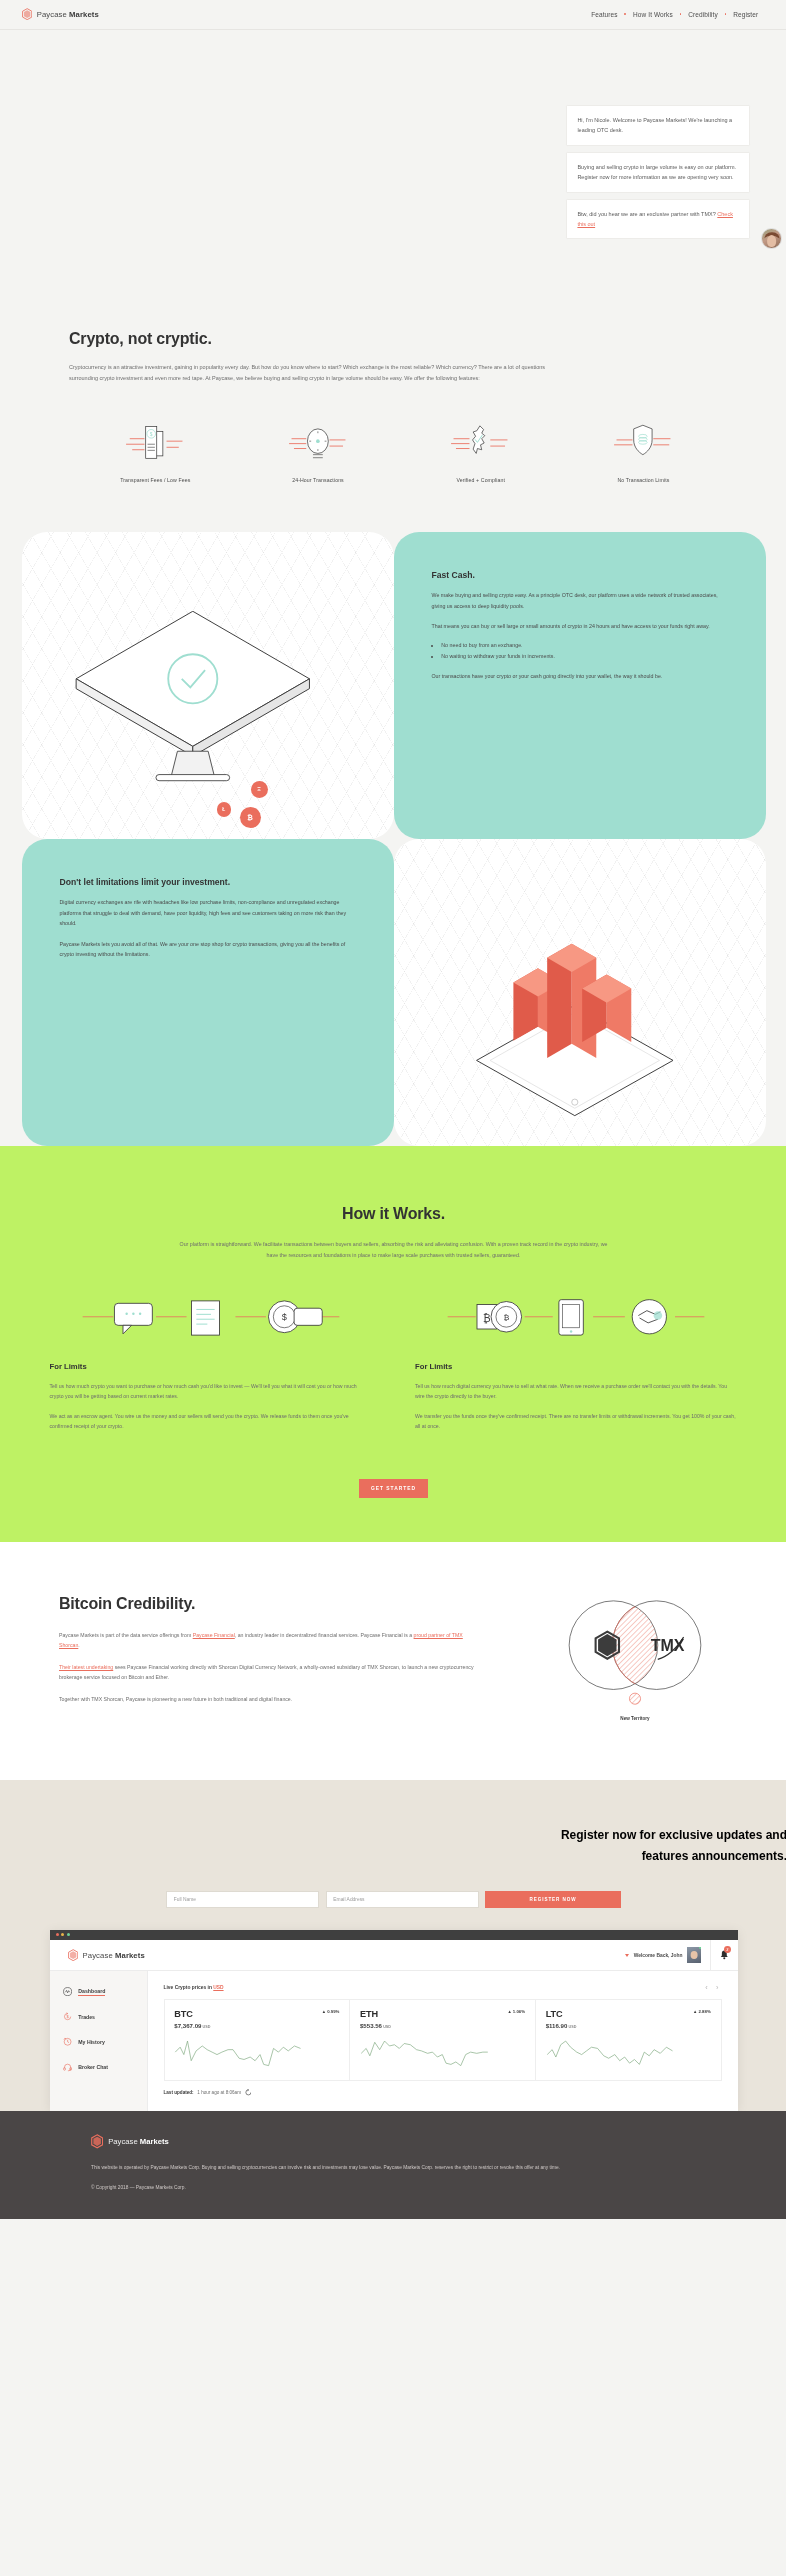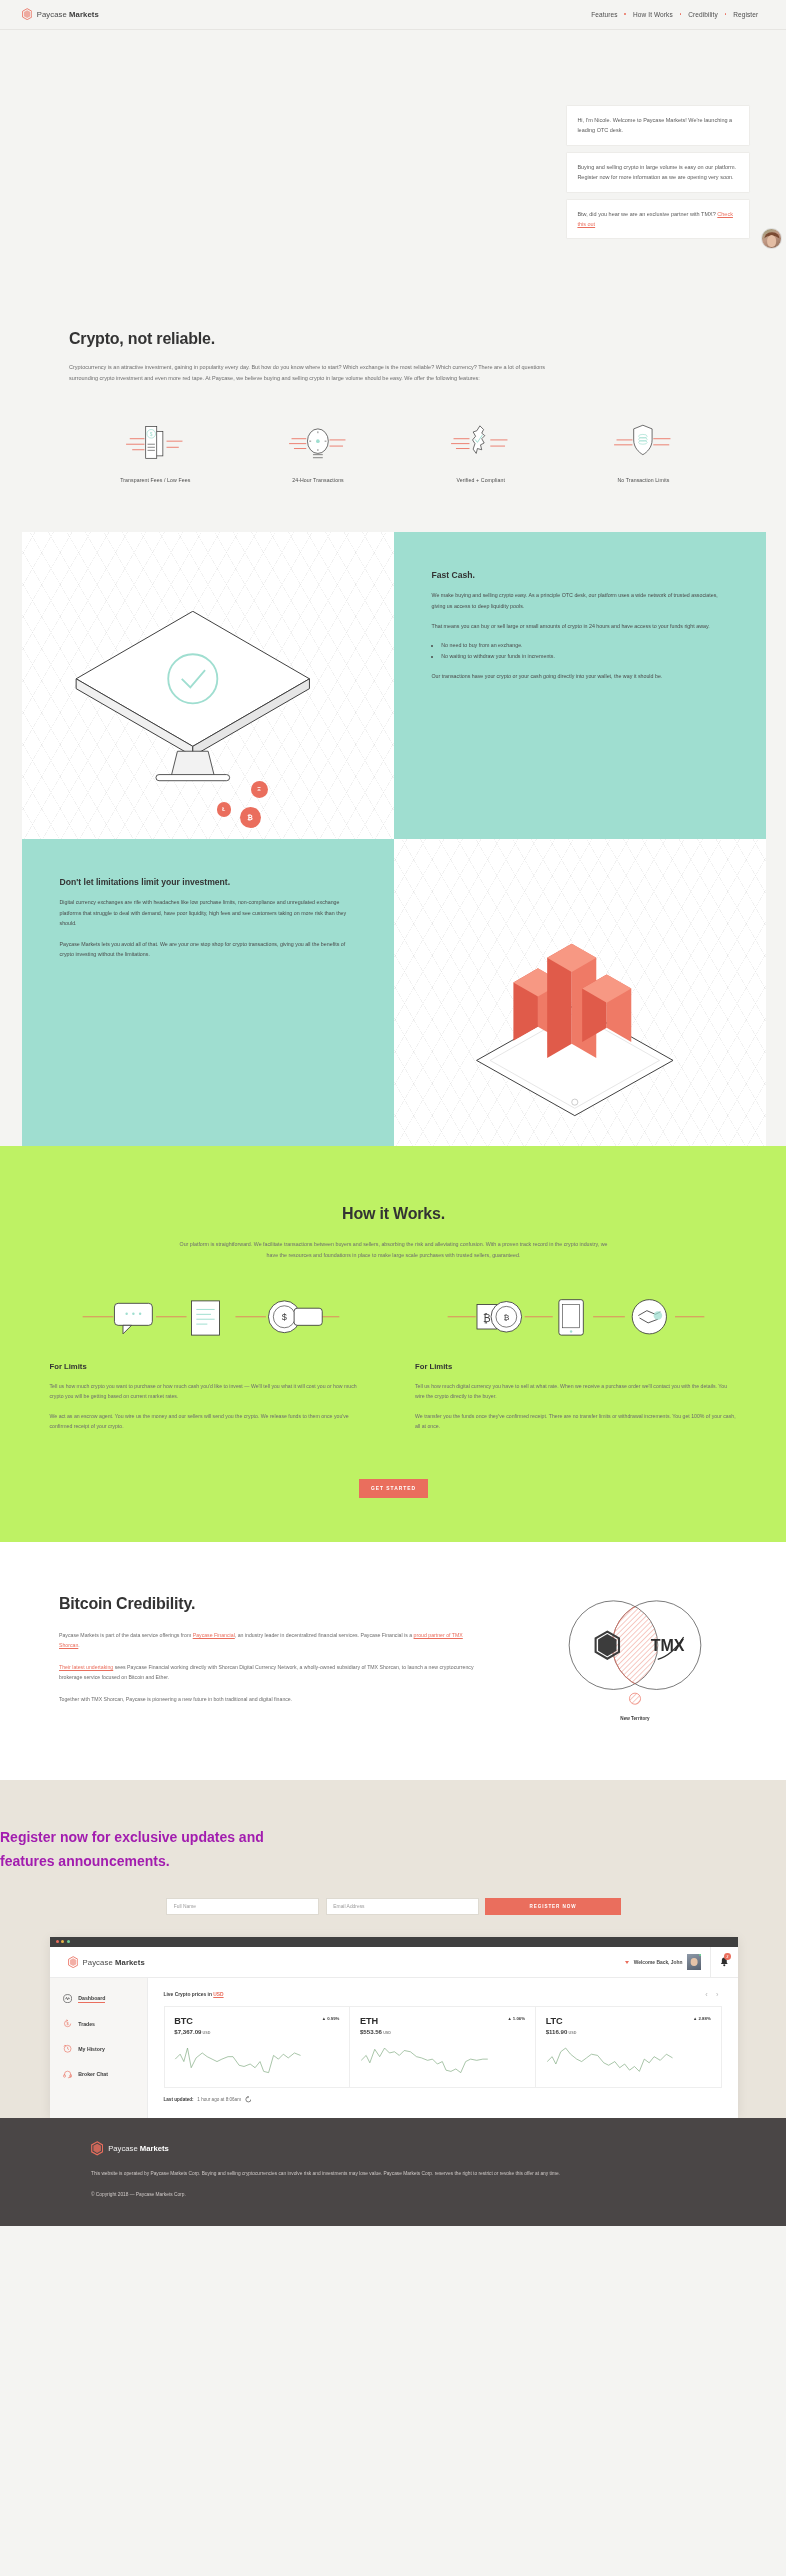--- a/index.html
+++ b/index.html
@@ -83,21 +83,21 @@
   .features {
     margin-top: 38px; display:flex; width: 651px; margin-left: 4.9px;
   }
   .feature { flex:1; text-align:center; }
   .feature .ficon { height: 41px; display:flex; align-items:center; justify-content:center; }
   .feature .flabel { margin-top: 13.5px; font-size: 5.2px; color:#4d4d4d; letter-spacing:0.1px; }
 
   
   .panels { width: 744px; margin: 0 auto; }
   .prow { display:flex; }
-  .pcell { width: 388px; height: 307px; position: relative; overflow:hidden; }
+  .pcell { width: 388px; height: 307px; position: relative; overflow:hidden;border-radius:25px; }
   .teal { background:#9fded0; }
   .whitecell { background:#fff; }
   .grid-bg {
     position:absolute; inset:0;
     background-image:
       repeating-linear-gradient(60deg,  rgba(0,0,0,.055) 0 0.6px, transparent 0.6px 16px),
       repeating-linear-gradient(-60deg, rgba(0,0,0,.055) 0 0.6px, transparent 0.6px 16px);
   }
   .ptext { position: relative; padding: 38px 43px 0 38px; }
   .ptext h3 { font-size: 8.6px; font-weight: 700; color:#333; }
@@ -135,21 +135,21 @@
   .cred-inner { width: 713px; margin:0 auto; display:flex; padding-left:22px; }
   .cred-left { width: 418px; }
   .cred-left p { margin-top: 11px; font-size: 5.2px; line-height:2.0; color:#6d6d6d; }
   .cred-left p:first-of-type { margin-top: 17px; }
   .cred-left a { color:#ea6e5d; }
   .cred-right { margin-left:auto; padding-right: 38px; padding-top: 3.7px; text-align:center; }
   .nt-label { font-size: 4.6px; font-weight:700; color:#3c3c3c; margin-top: 3.7px; }
 
   
   .sec-reg { background:#e9e4db; padding: 45px 0 0; }
-  .reg-head { text-align:left; font-size: 14px; font-weight:700; color:#a21caf; line-height:1.72; }
+  .reg-head { text-align:right; font-size: 12px; font-weight:700; color:#000000; line-height:1.72; }
   .reg-form { margin: 24.6px auto 0; width: 455px; display:flex; gap: 6.1px; }
   .reg-form input {
     flex: 1; height: 16.6px; border: 0.6px solid #dedad1; background:#fff;
     padding: 0 6.8px; font-size: 4.9px; color:#4a4a4a;
     font-family:"Liberation Sans", sans-serif;
   }
   .reg-form input::placeholder { color:#9b9b9b; }
   .btn-reg {
     width: 136px; height: 16.6px; background:#ea6e5d; color:#fff; border:0;
     font-size: 4.6px; font-weight:700; letter-spacing:0.9px; cursor:pointer;
@@ -235,21 +235,21 @@
         <div class="avatar">
             <i class="hair"></i>
             <i class="face"></i>
           </div>
       </div>
     </div>
   </section>
 
   <section class="sec-crypto">
     <div class="cc-inner">
-      <h2 class="h2big">Crypto, not reliable.</h2>
+      <h2 class="h2big">Crypto, not cryptic.</h2>
       <p class="cc-body">Cryptocurrency is an attractive investment, gaining in popularity every day. But how do you know where to start? Which exchange is the most reliable? Which currency? There are a lot of questions surrounding crypto investment and even more red tape. At Paycase, we believe buying and selling crypto in large volume should be easy. We offer the following features:</p>
 
       <div class="features">
         <div class="feature">
           <div class="ficon">
             <svg width="59" height="38" viewBox="0 0 96 62">
               <g stroke="#ea6e5d" stroke-width="1.4">
                   <line x1="6" y1="24" x2="30" y2="24"></line>
                   <line x1="0" y1="33" x2="30" y2="33"></line>
                   <line x1="10" y1="42" x2="30" y2="42"></line>

